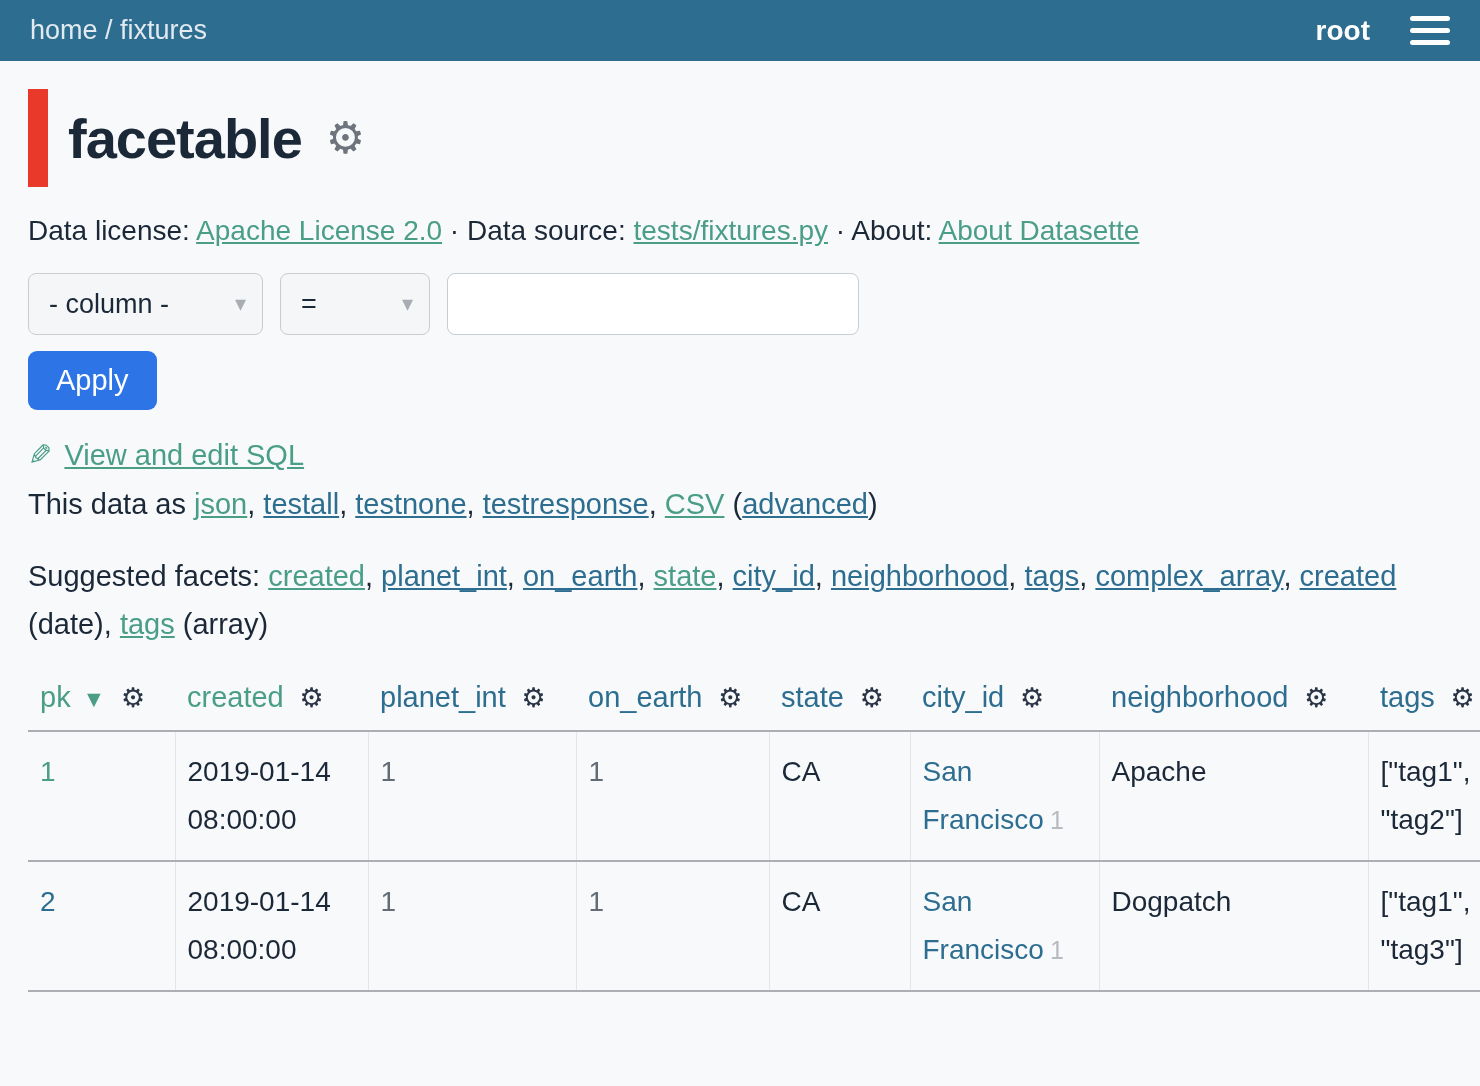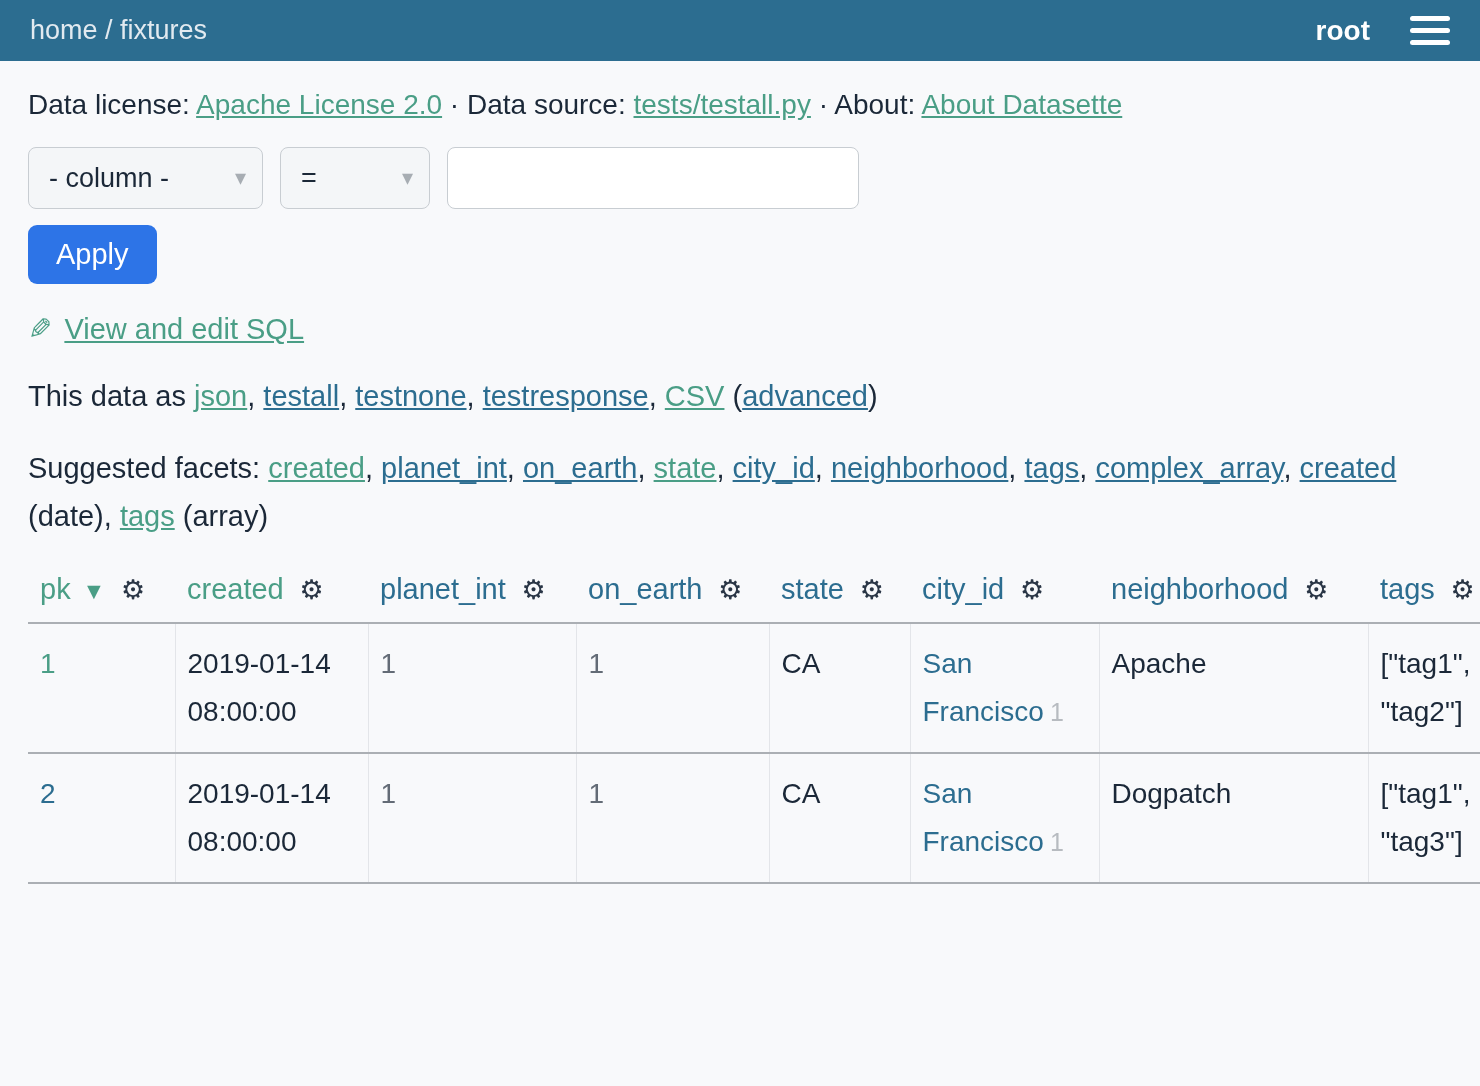--- a/index.html
+++ b/index.html
@@ -47,21 +47,21 @@
     border-radius: 8px; font-size: 27px; padding: 0 18px;
     font-family: "Liberation Sans", "DejaVu Sans", sans-serif;
   }
   .apply-btn {
     margin-top: 16px; background: #2D74E7; color: #FFFFFF; border: none;
     border-radius: 9px; font-size: 29px; padding: 13px 28px; cursor: pointer;
     font-family: "Liberation Sans", "DejaVu Sans", sans-serif;
   }
   .sql-row { margin-top: 28px; font-size: 29px; }
   .pencil-icon { color: #4A9E86; display: inline-block; transform: scaleX(-1); margin-right: 4px; font-size: 29px; }
-  .export { margin-top: 34px; font-size: 29px; }
+  .export { margin-top: 16px; font-size: 29px; }
   .facets { margin-top: 32px; font-size: 29px; line-height: 1.65; max-width: 1426px; }
   
   .table-wrap { margin-top: 24px; width: 1452px; overflow: hidden; }
   table { border-collapse: collapse; table-layout: fixed; width: 1540px; font-size: 28px; }
   col.c-pk { width: 147px; } col.c-created { width: 193px; } col.c-planet { width: 208px; }
   col.c-earth { width: 193px; } col.c-state { width: 141px; } col.c-city { width: 189px; }
   col.c-nbhd { width: 269px; } col.c-tags { width: 200px; }
   th {
     text-align: left; font-weight: normal; padding: 8px 12px 16px 12px;
     border-bottom: 2px solid #ABAFB4; white-space: nowrap;
@@ -88,27 +88,32 @@
     <span class="nav-user">root</span>
     <div class="hamburger">
       <span></span>
         <span></span>
         <span></span>
     </div>
   </div>
 </header>
 
 <main>
+  <div class="title-row">
+    <div class="accent-bar"></div>
+    <h1>facetable</h1>
+    <span class="title-gear">⚙</span>
+  </div>
 
   <p class="meta">
     <span>Data license:</span>
     <a data-color="green">Apache License 2.0</a>
     <span>·</span>
     <span>Data source:</span>
-    <a data-color="green">tests/testall.py</a>
+    <a data-color="green">tests/fixtures.py</a>
     <span>·</span>
     <span>About:</span>
     <a data-color="green">About Datasette</a>
   </p>
 
 
   <div class="filter-bar">
     <div class="fake-select col">
       <span>- column -</span>
       <span class="select-arrow">▾</span>

